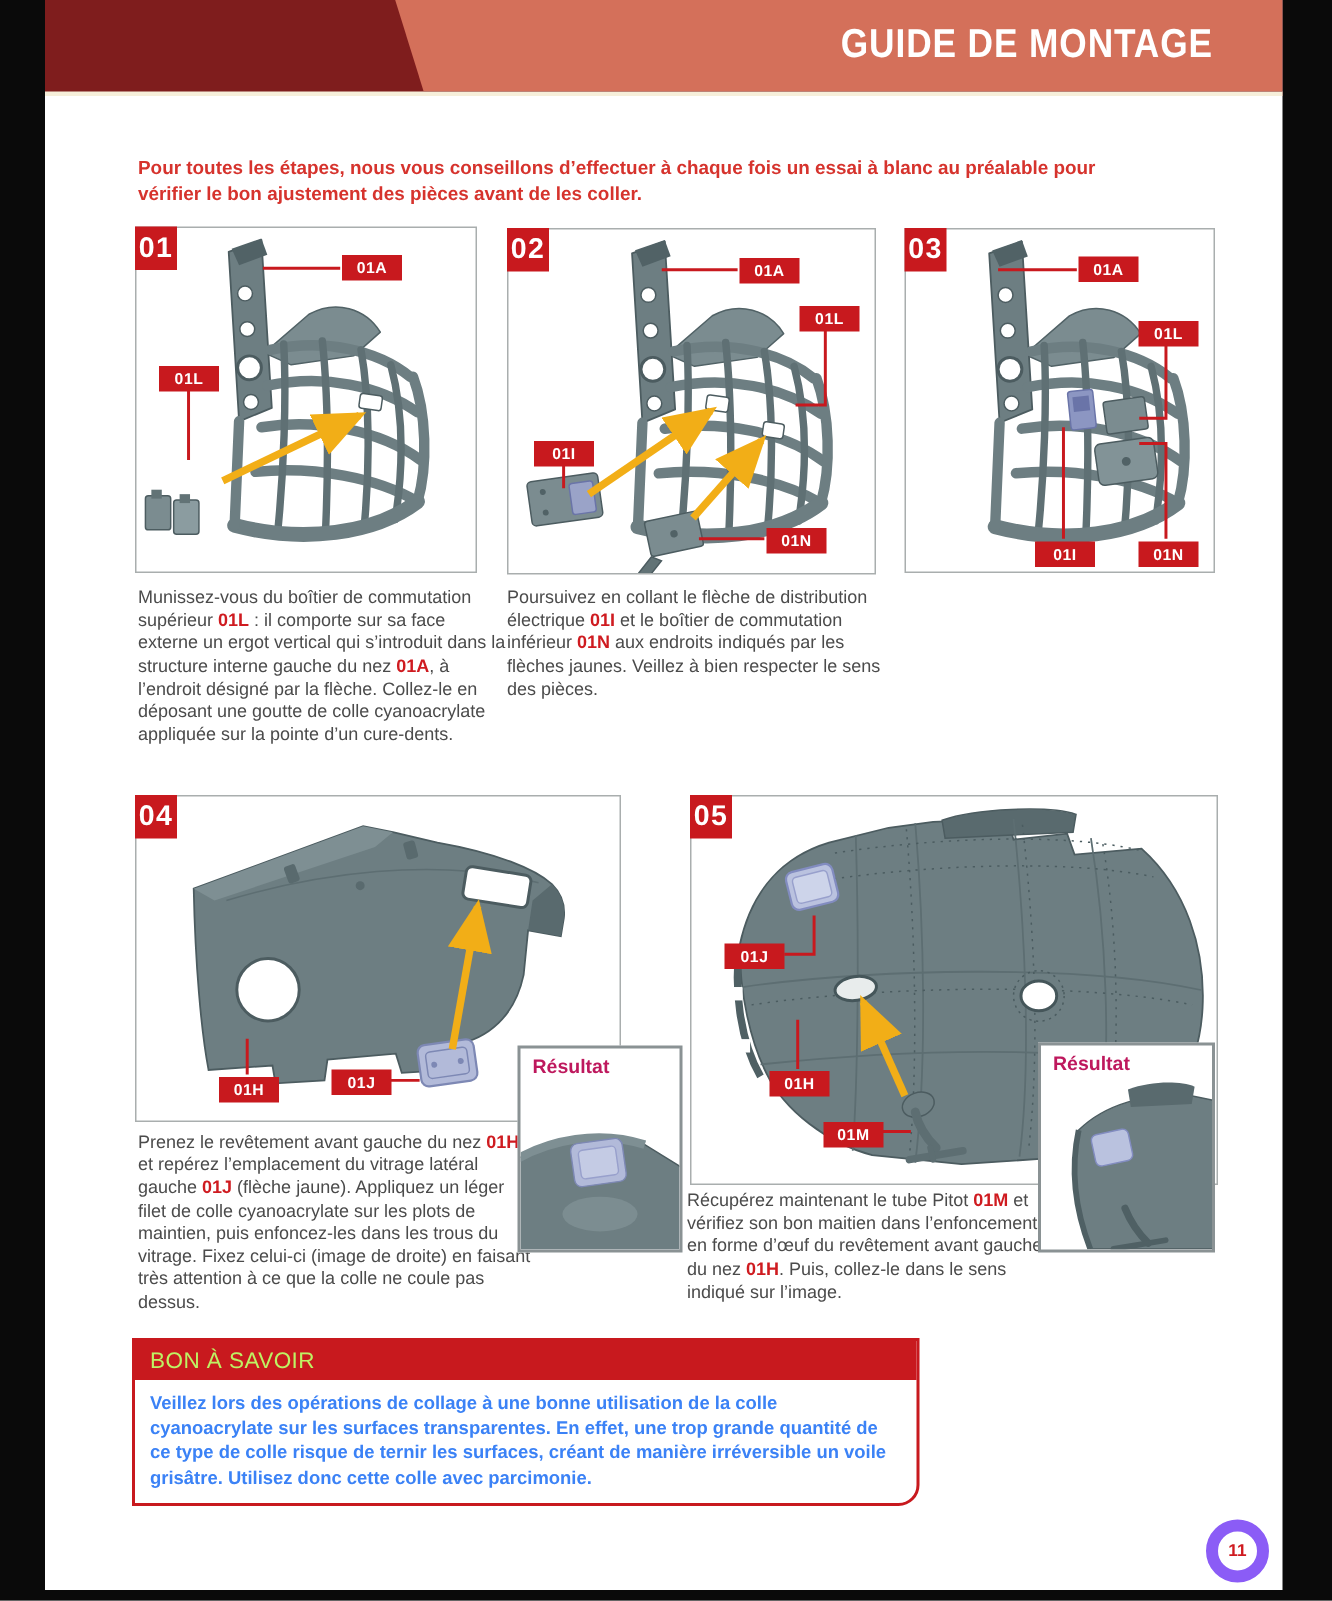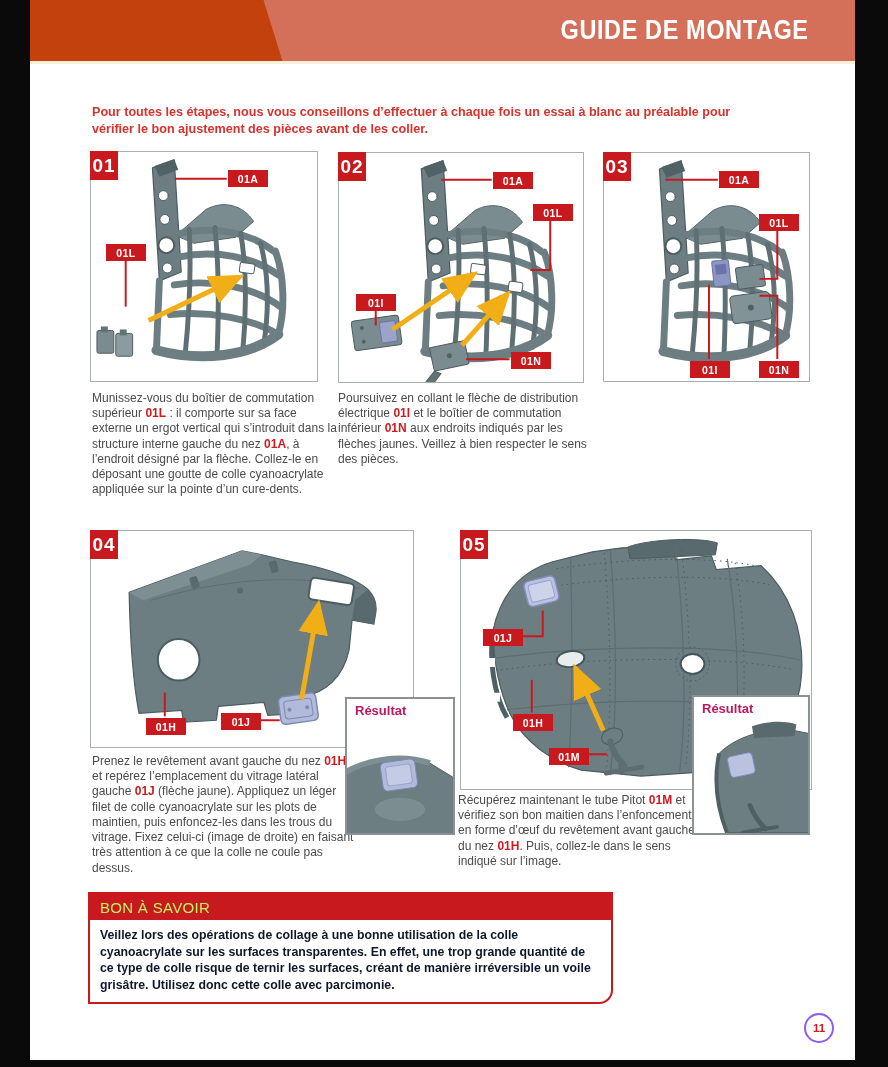--- a/index.html
+++ b/index.html
@@ -1,42 +1,42 @@
 <!DOCTYPE html>
 <html><head>
 <meta charset="utf-8">
 <style>
   html,body{margin:0;padding:0;}
   body{background:#0a0a0a;font-family:"Liberation Sans", sans-serif;}
   .canvas{position:relative;width:888px;height:1067px;background:#0a0a0a;overflow:hidden;}
   .page{position:absolute;left:30px;top:0;width:825px;height:1060px;background:#ffffff;}
   
-  .banner{position:absolute;left:0;top:0;width:100%;height:61px;background:#c2410c;border-bottom:3px solid #f6efda;}
+  .banner{position:absolute;left:0;top:0;width:100%;height:61px;background:#7f1d1d;border-bottom:3px solid #f6efda;}
   .banner-light{position:absolute;left:0;top:0;width:100%;height:100%;background:#d4705a;clip-path:polygon(28.3% 0,100% 0,100% 100%,30.6% 100%);}
   .title{position:absolute;right:44px;top:50%;transform:translateY(-52%) scale(0.98,1.12);color:#ffffff;font-size:24px;font-weight:800;letter-spacing:.6px;white-space:nowrap;}
   
   .intro{position:absolute;left:62px;top:104px;width:660px;margin:0;color:#d6332d;font-size:12.6px;font-weight:700;line-height:1.38;}
   
   .panel{position:absolute;background:#fff;border:1px solid #a9aeae;box-sizing:border-box;}
   .panel svg{position:absolute;left:0;top:0;width:100%;height:100%;}
   .badge{position:absolute;left:-1px;top:-1px;width:28px;height:29px;background:#c8191e;color:#fff;font-size:19px;font-weight:800;display:flex;align-items:center;justify-content:center;letter-spacing:1px;}
   .plabel{position:absolute;min-width:40px;height:17px;background:#c8191e;color:#fff;font-size:10.5px;font-weight:700;display:flex;align-items:center;justify-content:center;letter-spacing:.4px;box-sizing:border-box;padding:0 4px;z-index:3;}
   
   .inset{position:absolute;background:#fff;border:2px solid #8a9294;box-sizing:border-box;overflow:hidden;z-index:5;}
   .inset svg{position:absolute;left:0;top:0;width:100%;height:100%;}
   .inset-label{position:absolute;left:8px;top:4px;color:#be185d;font-weight:800;font-size:13px;z-index:2;}
   
   .stext{position:absolute;margin:0;font-size:12px;color:#4b4b4b;line-height:1.27;}
   .pcode{color:#cf1b20;font-weight:700;}
   
   .tip{position:absolute;left:58px;top:892px;width:525px;border:2px solid #c8191e;border-bottom-right-radius:14px;box-sizing:border-box;background:#fff;}
   .tip-header{height:26px;background:#c8191e;color:#bef264;font-weight:400;font-size:15px;display:flex;align-items:center;padding-left:10px;letter-spacing:.3px;}
-  .tip-body{margin:0;padding:7px 12px 9px 10px;font-weight:700;font-size:12.3px;color:#0f172a;line-height:1.35;}
-  
-  .pagenum{position:absolute;left:774px;top:1013px;width:26px;height:26px;border:2px solid #8b5cf6;border-radius:50%;background:#fff;display:flex;align-items:center;justify-content:center;}
+  .tip-body{margin:0;padding:7px 12px 9px 10px;font-weight:700;font-size:12.3px;color:#3b82f6;line-height:1.35;}
+  
+  .pagenum{position:absolute;left:774px;top:1013px;width:26px;height:26px;border:8px solid #8b5cf6;border-radius:50%;background:#fff;display:flex;align-items:center;justify-content:center;}
   .pagenum span{color:#cf1b20;font-weight:800;font-size:11.5px;}
 </style>
 </head>
 <body>
 
 <div class="canvas">
   <div class="page">
 
     <header class="banner">
       <div class="banner-light"></div>

